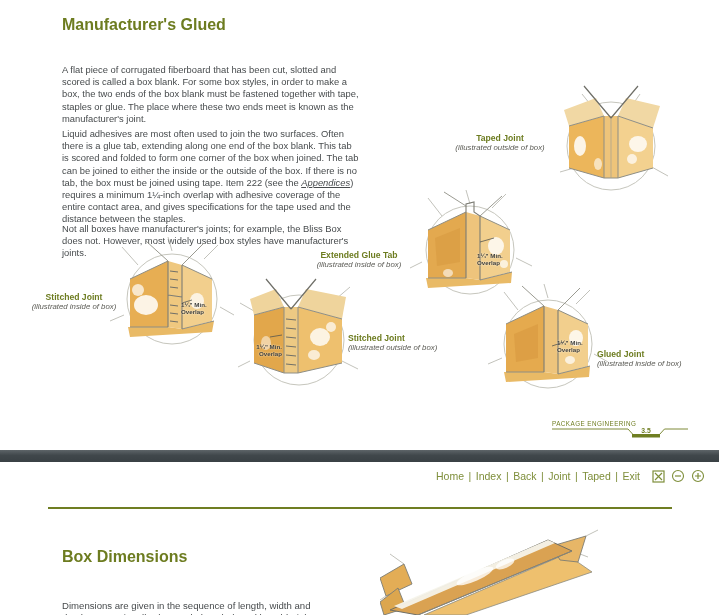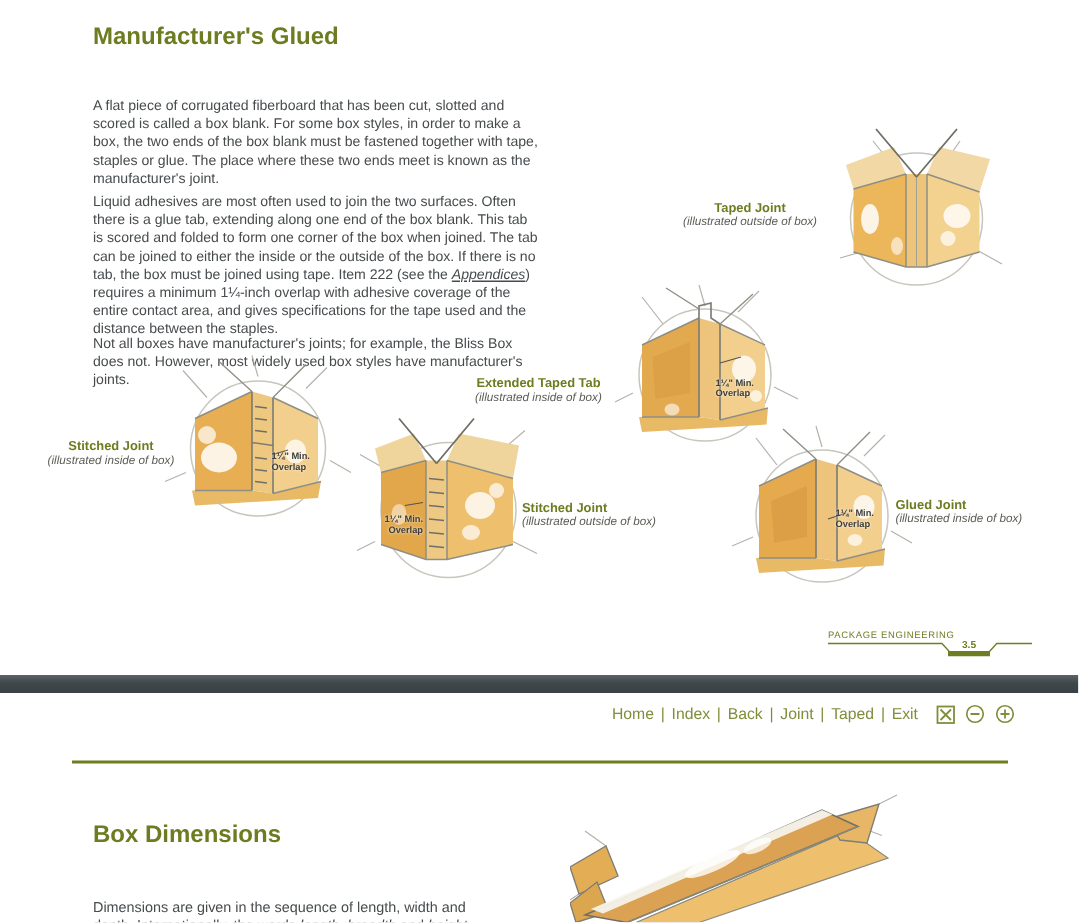--- a/index.html
+++ b/index.html
@@ -20,21 +20,21 @@
   .ill-label .ill-name{display:block;font-size:8.6px;line-height:9.8px;font-weight:700;color:#6d7c20;}
   .ill-label .ill-sub{display:block;font-size:7.8px;line-height:8.6px;font-style:italic;color:#5c5c56;}
   .lbl-right{text-align:center;}
   .overlap-note{position:absolute;font-size:6.2px;line-height:7px;font-weight:700;color:#3f3f3b;
                 text-shadow:0 0 2px rgba(255,255,255,.9);}
 
   #lbl-taped{left:440px;top:134px;width:120px;}
   #lbl-extended{left:298px;top:251px;width:122px;}
   #lbl-stitched-in{left:28px;top:293px;width:92px;}
   #lbl-stitched-out{left:348px;top:334px;width:120px;}
-  #lbl-glued{left:597px;top:332px;width:100px;}
+  #lbl-glued{left:597px;top:350px;width:100px;}
 
   #ov-extended{left:477px;top:252px;width:33px;}
   #ov-stitched-in{left:181px;top:301px;width:33px;}
   #ov-stitched-out{left:246px;top:343px;width:36px;text-align:right;}
   #ov-glued{left:557px;top:339px;width:33px;}
 
   #ill-taped{left:548px;top:84px;}
   #ill-extended{left:408px;top:188px;}
   #ill-stitched-in{left:108px;top:235px;}
   #ill-stitched-out{left:236px;top:277px;}
@@ -45,21 +45,21 @@
   #p1-footer{left:540px;top:414px;width:175px;height:30px;}
   #footer-label{position:absolute;left:12px;top:6px;font-size:6.3px;letter-spacing:.45px;
                 color:#6f7e22;white-space:nowrap;}
   #footer-page{position:absolute;left:92px;top:13px;width:28px;text-align:center;
                font-size:6.8px;font-weight:700;color:#6f7e22;}
 
   
   #separator-bar{left:0;top:450px;width:719px;height:12px;
                  background:linear-gradient(180deg,#5d6468 0%,#40474b 45%,#3a4145 100%);}
   #viewer-nav{left:0;top:464px;width:677px;height:24px;display:flex;justify-content:flex-end;
-              align-items:center;color:#7e8e3a;font-size:10.5px;}
+              align-items:center;color:#7e8e3a;font-size:10.5px;padding-left:28px;}
   .nav-link{cursor:pointer;white-space:nowrap;}
   .nav-sep{margin:0 4.5px;}
   .nav-icon{margin-left:6px;display:block;}
   .nav-icons{display:flex;align-items:center;margin-left:6px;}
 
   
   #p2-rule{left:48px;top:507px;width:624px;height:2px;background:#6f7e22;}
   #p2-title{left:62px;top:537px;}
   #p2-para{top:563px;width:265px;font-size:9.6px;line-height:12.1px;}
 </style>
@@ -105,21 +105,21 @@
       <path d="M58,24 L72,28 L72,92 L58,90 Z" fill="#eec47c"></path>
       <ellipse cx="88" cy="58" rx="8" ry="9" fill="#ffffff" opacity="0.8"></ellipse>
       <ellipse cx="96" cy="76" rx="4" ry="4" fill="#ffffff" opacity="0.7"></ellipse>
       <ellipse cx="40" cy="85" rx="5" ry="4" fill="#ffffff" opacity="0.6"></ellipse>
       <path d="M20,42 L58,24 M20,90 L58,90 M72,92 L104,84 M72,28 L102,42" stroke="#8e8e85" stroke-width="1" fill="none"></path>
       <path d="M58,24 L58,16 L66,14 L66,24 L72,28 L72,92 M58,24 L58,90" stroke="#7d7d75" stroke-width="1.1" fill="none"></path>
       <path d="M58,18 L36,4 M72,28 L94,8" stroke="#8e8e85" stroke-width="0.9" fill="none"></path>
       <path d="M72,54 L86,50" stroke="#55554f" stroke-width="0.8" fill="none"></path>
     </svg>
     <div id="lbl-extended" class="ill-label lbl-right">
-      <span class="ill-name">Extended Taped Tab</span>
+      <span class="ill-name">Extended Glue Tab</span>
       <span class="ill-sub">(illustrated inside of box)</span>
     </div>
     <div id="ov-extended" class="overlap-note">1¼" Min. Overlap</div>
 
     <svg id="ill-stitched-in" class="abs" width="130" height="128" viewBox="0 0 130 128">
       <circle cx="64" cy="64" r="45" fill="#ffffff" stroke="#c6c6bd" stroke-width="1"></circle>
       <path d="M64,16 L60,2 M30,30 L14,12 M96,24 L110,10 M16,80 L2,86 M112,72 L126,80" stroke="#b3b3aa" stroke-width="0.8" fill="none"></path>
       <path d="M22,44 L60,26 L60,92 L22,92 Z" fill="#e7ae53"></path>
       <path d="M74,30 L104,44 L104,86 L74,94 Z" fill="#f2cf8d"></path>
       <path d="M20,92 L60,92 L74,94 L106,86 L104,97 L22,102 Z" fill="#e9ba66"></path>

